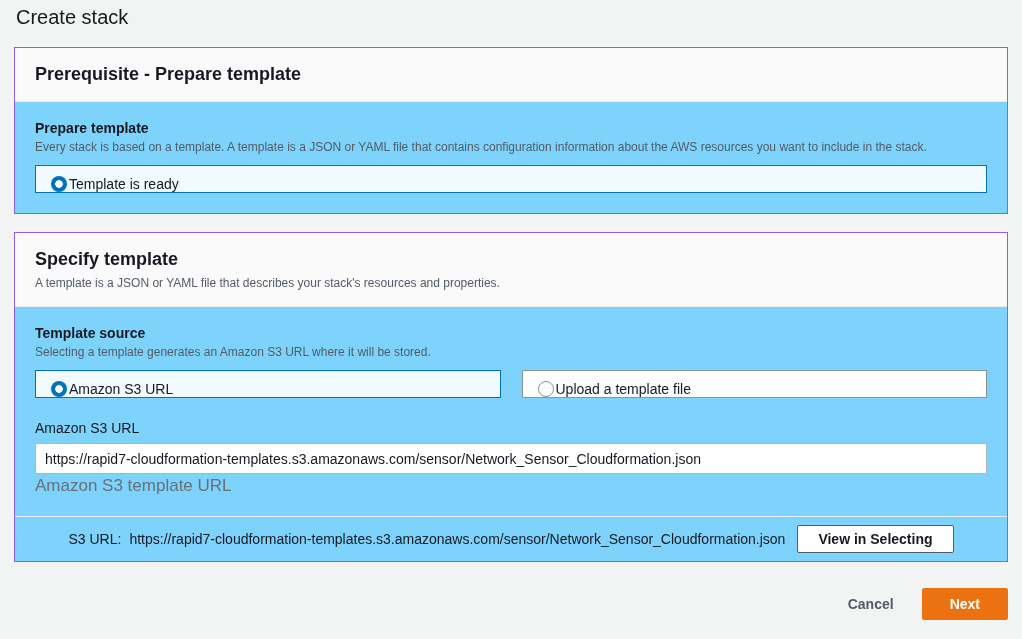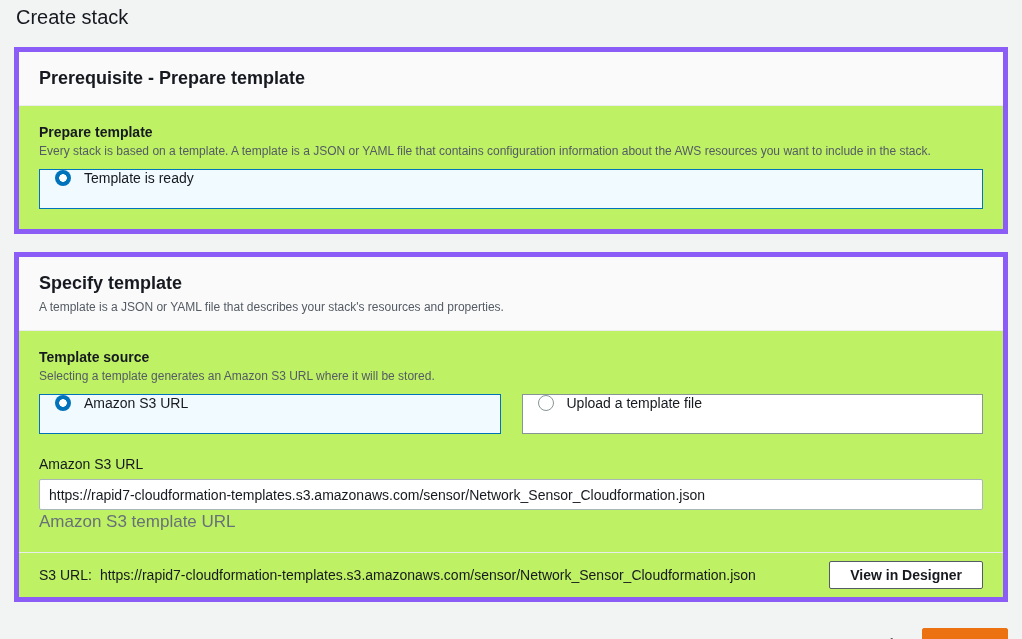--- a/index.html
+++ b/index.html
@@ -11,22 +11,22 @@
     padding: 0 14px;
     overflow: hidden;
   }
   .page-title {
     font-size: 20px;
     font-weight: 500;
     padding: 6px 0 0 2px;
     color: #16191f;
   }
   .panel {
-    background: #bef264;
-    border: 5px solid #8b5cf6;
+    background: #7dd3fc;
+    border: 1px solid #8b5cf6;
     margin-top: 18px;
   }
   .panel-header {
     background: #fafafa;
     border-bottom: 1px solid #eaeded;
     padding: 16px 20px;
   }
   .panel-header h2 {
     font-size: 18px;
     font-weight: bold;
@@ -36,24 +36,24 @@
     font-size: 12px;
     color: #545b64;
     margin-top: 6px;
   }
   .panel-body { padding: 18px 20px 20px 20px; }
   .field-label { font-size: 14px; font-weight: bold; color: #16191f; }
   .field-desc  { font-size: 12px; color: #545b64; margin-top: 4px; }
   .tile-row { display: flex; gap: 21px; margin-top: 11px; }
   .tile {
     flex: 1 1 0;
-    height: 40px;
+    height: 28px;
     display: flex;
-    align-items: flex-start;
-    gap: 13px;
+    align-items: flex-end;
+    gap: 2px;
     padding-left: 15px;
     border: 1px solid #879596;
     background: #ffffff;
     cursor: pointer;
     font-size: 14px;
   }
   .tile.selected {
     border: 1px solid #0073bb;
     background: #f1faff;
   }
@@ -80,21 +80,21 @@
     font-family: "Liberation Sans", sans-serif;
     color: #16191f;
     background: #ffffff;
   }
   .helper-text { font-size: 17px; color: #687078; margin-top: 2px; }
   .panel-footer {
     border-top: 1px solid #eaeded;
     padding: 8px 20px;
     display: flex;
     align-items: center;
-    justify-content: space-between;
+    justify-content: center;
     min-height: 45px;
     gap: 12px;
   }
   .s3url-line { font-size: 14px; color: #16191f; }
   .s3url-line .s3url-label { margin-right: 8px; }
   .btn-secondary {
     background: #ffffff;
     border: 1px solid #545b64;
     border-radius: 2px;
     font-family: "Liberation Sans", sans-serif;
@@ -174,20 +174,20 @@
     <div class="field-block">
       <div class="field-label" style="font-weight: normal;">Amazon S3 URL</div>
       <input type="text" class="text-input" value="https://rapid7-cloudformation-templates.s3.amazonaws.com/sensor/Network_Sensor_Cloudformation.json" style="">
       <div class="helper-text">Amazon S3 template URL</div>
     </div>
   </div>
   <div class="panel-footer">
     <div class="s3url-line">
       <span class="s3url-label">S3 URL:</span><span>https://rapid7-cloudformation-templates.s3.amazonaws.com/sensor/Network_Sensor_Cloudformation.json</span>
     </div>
-    <button class="btn-secondary">View in Designer</button>
+    <button class="btn-secondary">View in Selecting</button>
   </div>
 </section>
 
 <div class="actions">
   <button class="btn-link">Cancel</button>
   <button class="btn-primary">Next</button>
 </div>
 
 </body></html>

